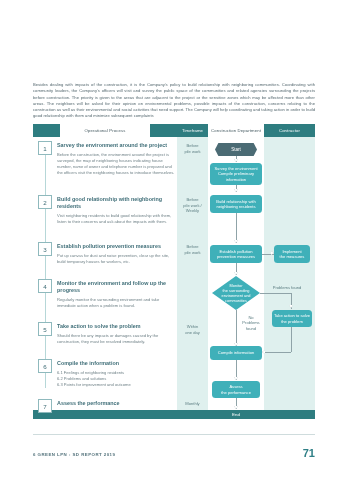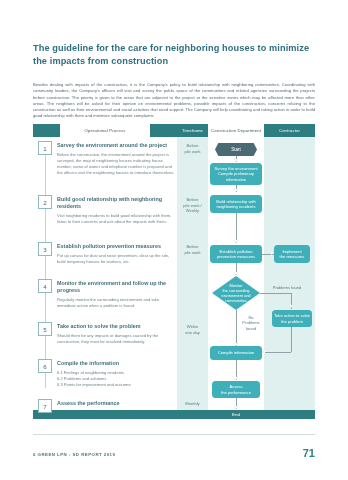--- a/index.html
+++ b/index.html
@@ -119,21 +119,20 @@
   .f-page {
     position:absolute; right:33px; top:447px;
     font-size:11px; font-weight:700; color:#2f7f86;
   }
 </style>
 </head>
 <body>
 
 <div class="page">
 
-  <div class="heading">The guideline for the care for neighboring houses to minimize the impacts from construction</div>
   <div class="intro">Besides dealing with impacts of the construction, it is the Company's policy to build relationship with neighboring communities. Coordinating with community leaders, the Company's officers will visit and survey the public space of the communities and related agencies surrounding the projects before construction. The priority is given to the areas that are adjacent to the project or the sensitive zones which may be affected more than other areas. The neighbors will be asked for their opinion on environmental problems, possible impacts of the construction, concerns relating to the construction as well as their environmental and social activities that need support. The Company will help coordinating and taking action in order to build good relationship with them and minimize subsequent complaints</div>
 
   <div class="tbl-head">
     <div class="hcell" style="left:0;width:144px;">
       <div class="hbar"></div>
       <div class="hlabel" style="left:27px;width:90px;">Operational Process</div>
     </div>
     <div class="hcell" style="left:144px;width:31px;">
       <div class="hbar"></div>
       <div class="hlabel onteal" style="left:0;width:31px;">Timeframe</div>

